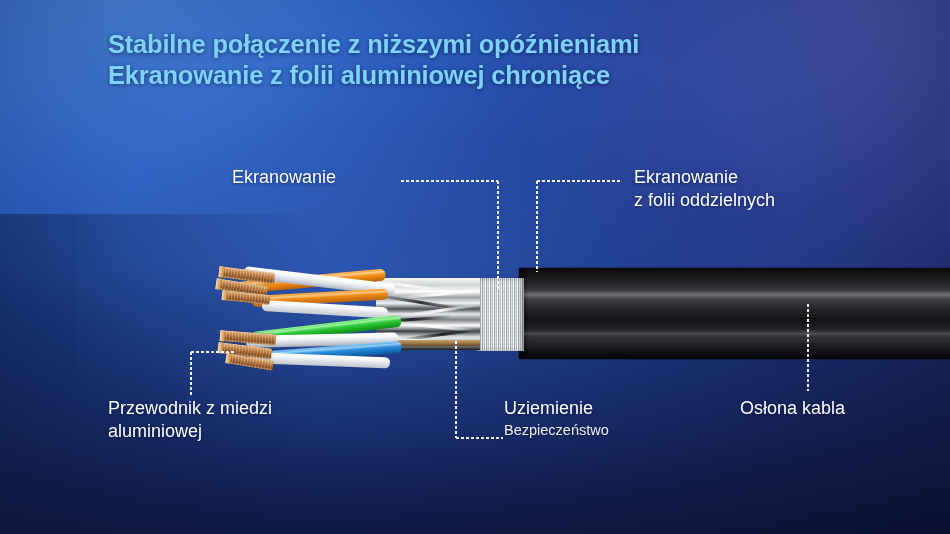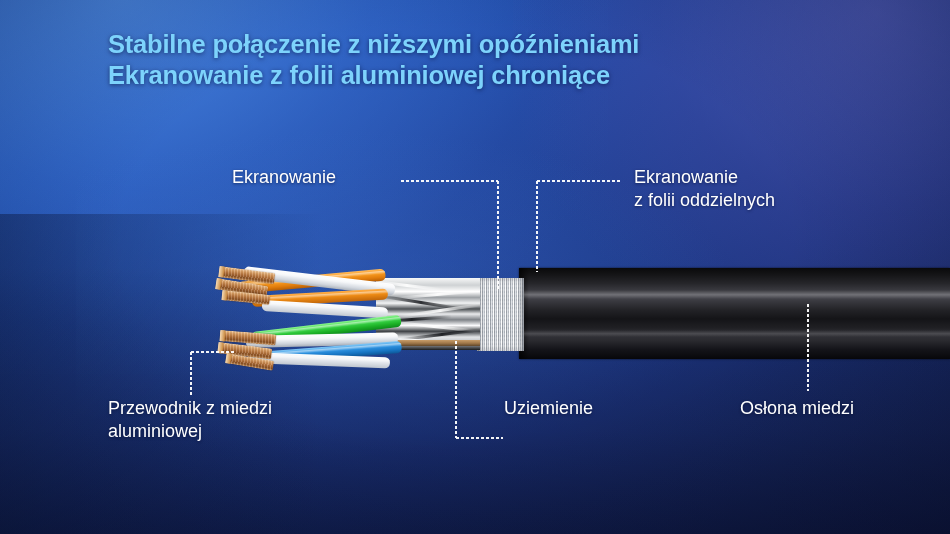--- a/index.html
+++ b/index.html
@@ -293,17 +293,18 @@
   <div class="c-title">z folii oddzielnych</div>
 </div>
 
 <div class="callout" id="co-copper">
   <div class="c-title">Przewodnik z miedzi</div>
   <div class="c-title">aluminiowej</div>
 </div>
 
 <div class="callout" id="co-ground">
   <div class="c-title">Uziemienie</div>
+  <div class="c-sub">Bezpieczeństwo</div>
 </div>
 
 <div class="callout" id="co-jacket">
-  <div class="c-title">Osłona miedzi</div>
+  <div class="c-title">Osłona kabla</div>
 </div>
 
 </body></html>

